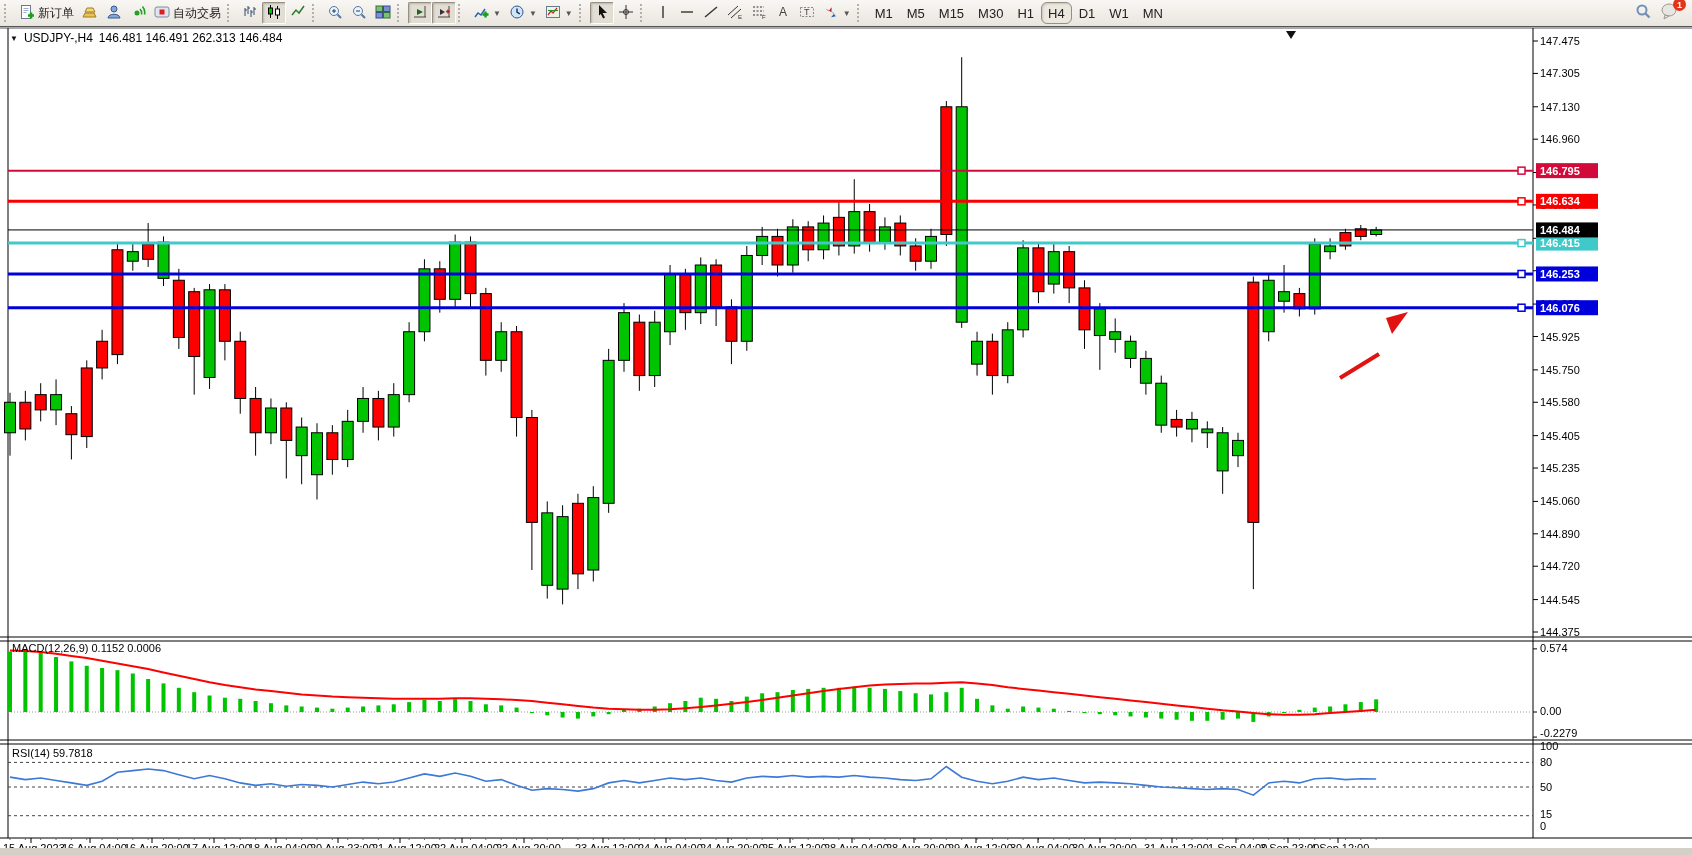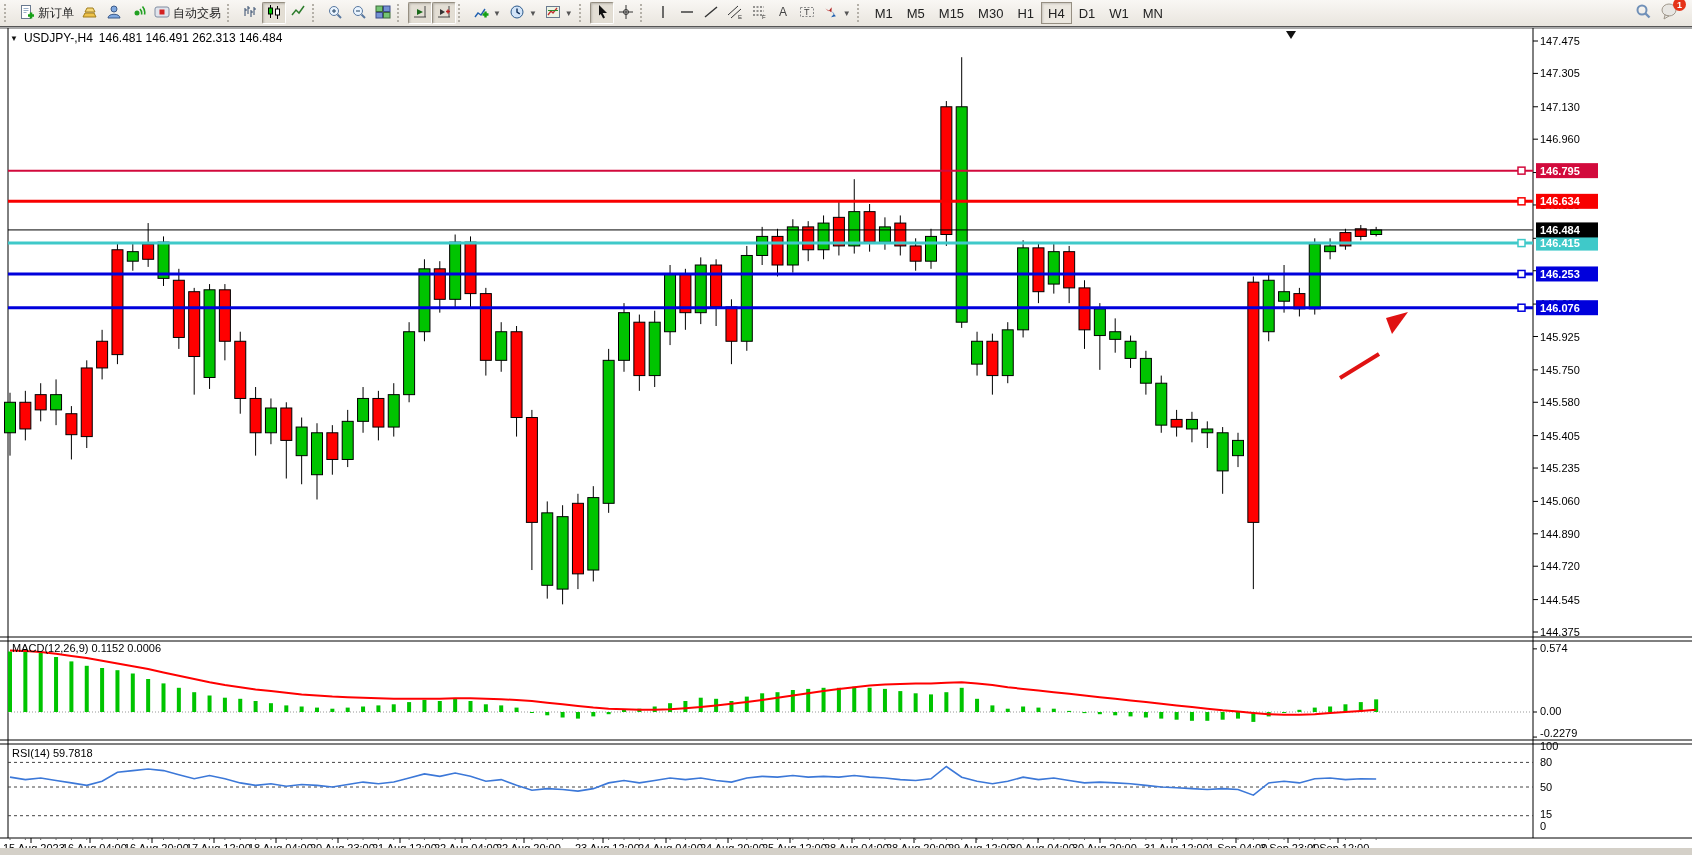--- a/index.html
+++ b/index.html
@@ -4,21 +4,21 @@
 <style>
   html,body{margin:0;padding:0}
   body{width:1692px;height:855px;background:#d4d0c8;font-family:"Liberation Sans",sans-serif;position:relative;overflow:hidden}
   
   #toolbar{position:absolute;left:0;top:0;width:1692px;height:27px;background:linear-gradient(#f9f7f4,#e9e5de);border-bottom:1px solid #555;display:flex;align-items:center;padding:0 2px;box-sizing:border-box}
   .grip{width:5px;height:18px;border-left:2px dotted #b4b0a8;margin:0 4px 0 2px}
   .tbtn{height:22px;min-width:22px;display:flex;align-items:center;justify-content:flex-start;gap:3px;padding:0 3px;border:1px solid transparent;border-radius:2px;font-size:12px;color:#222;cursor:default;box-sizing:border-box}
   .tbtn.active{background:#e3ded4;border-color:#968f82 #fff #fff #968f82;box-shadow:inset 1px 1px 2px rgba(0,0,0,.18)}
   .caret{font-size:8px;color:#555;margin-left:1px}
   .tf{font-size:13px;padding:2px 6px}
-  .tf.active{background:#ece8e0;border:1px solid #968f82;box-shadow:inset 1px 1px 2px rgba(0,0,0,.15);border-radius:0}
+  .tf.active{background:#ece8e0;border:1px solid #968f82;box-shadow:inset 1px 1px 2px rgba(0,0,0,.15);border-radius:6px}
   .tbright{margin-left:auto;display:flex;align-items:center;gap:8px;padding-right:10px}
   .badge{position:absolute;top:-4px;right:-6px;background:#e53318;color:#fff;border-radius:50%;width:13px;height:13px;font-size:9px;font-weight:bold;display:flex;align-items:center;justify-content:center}
   
   #chartwrap{position:absolute;left:0;top:27px;width:1692px;height:821px;background:#fff}
   #title{position:absolute;left:10px;top:4px;font-size:12px;color:#000;display:flex;align-items:center;gap:6px;z-index:5}
   #title .tri{font-size:8px;color:#111}
   svg text{font-family:"Liberation Sans",sans-serif}
 </style>
 </head>
 <body>

